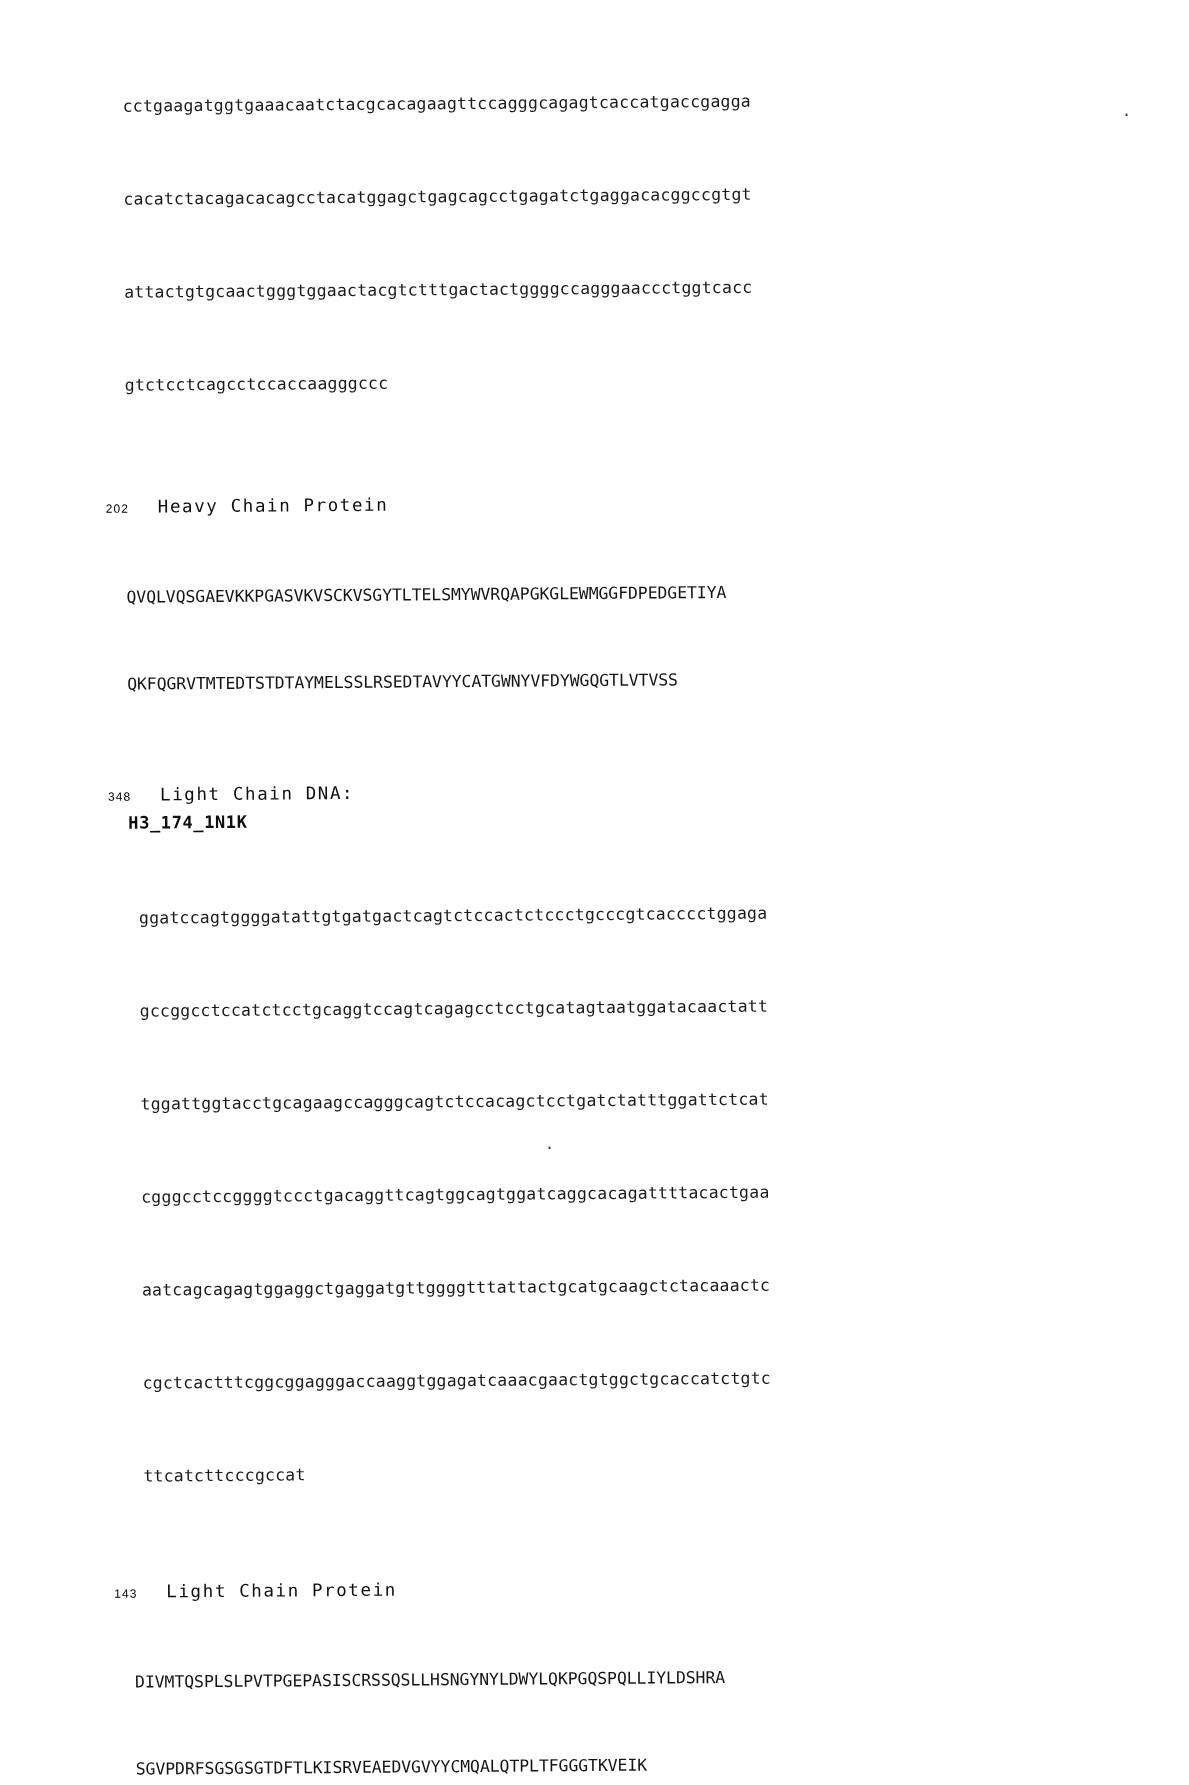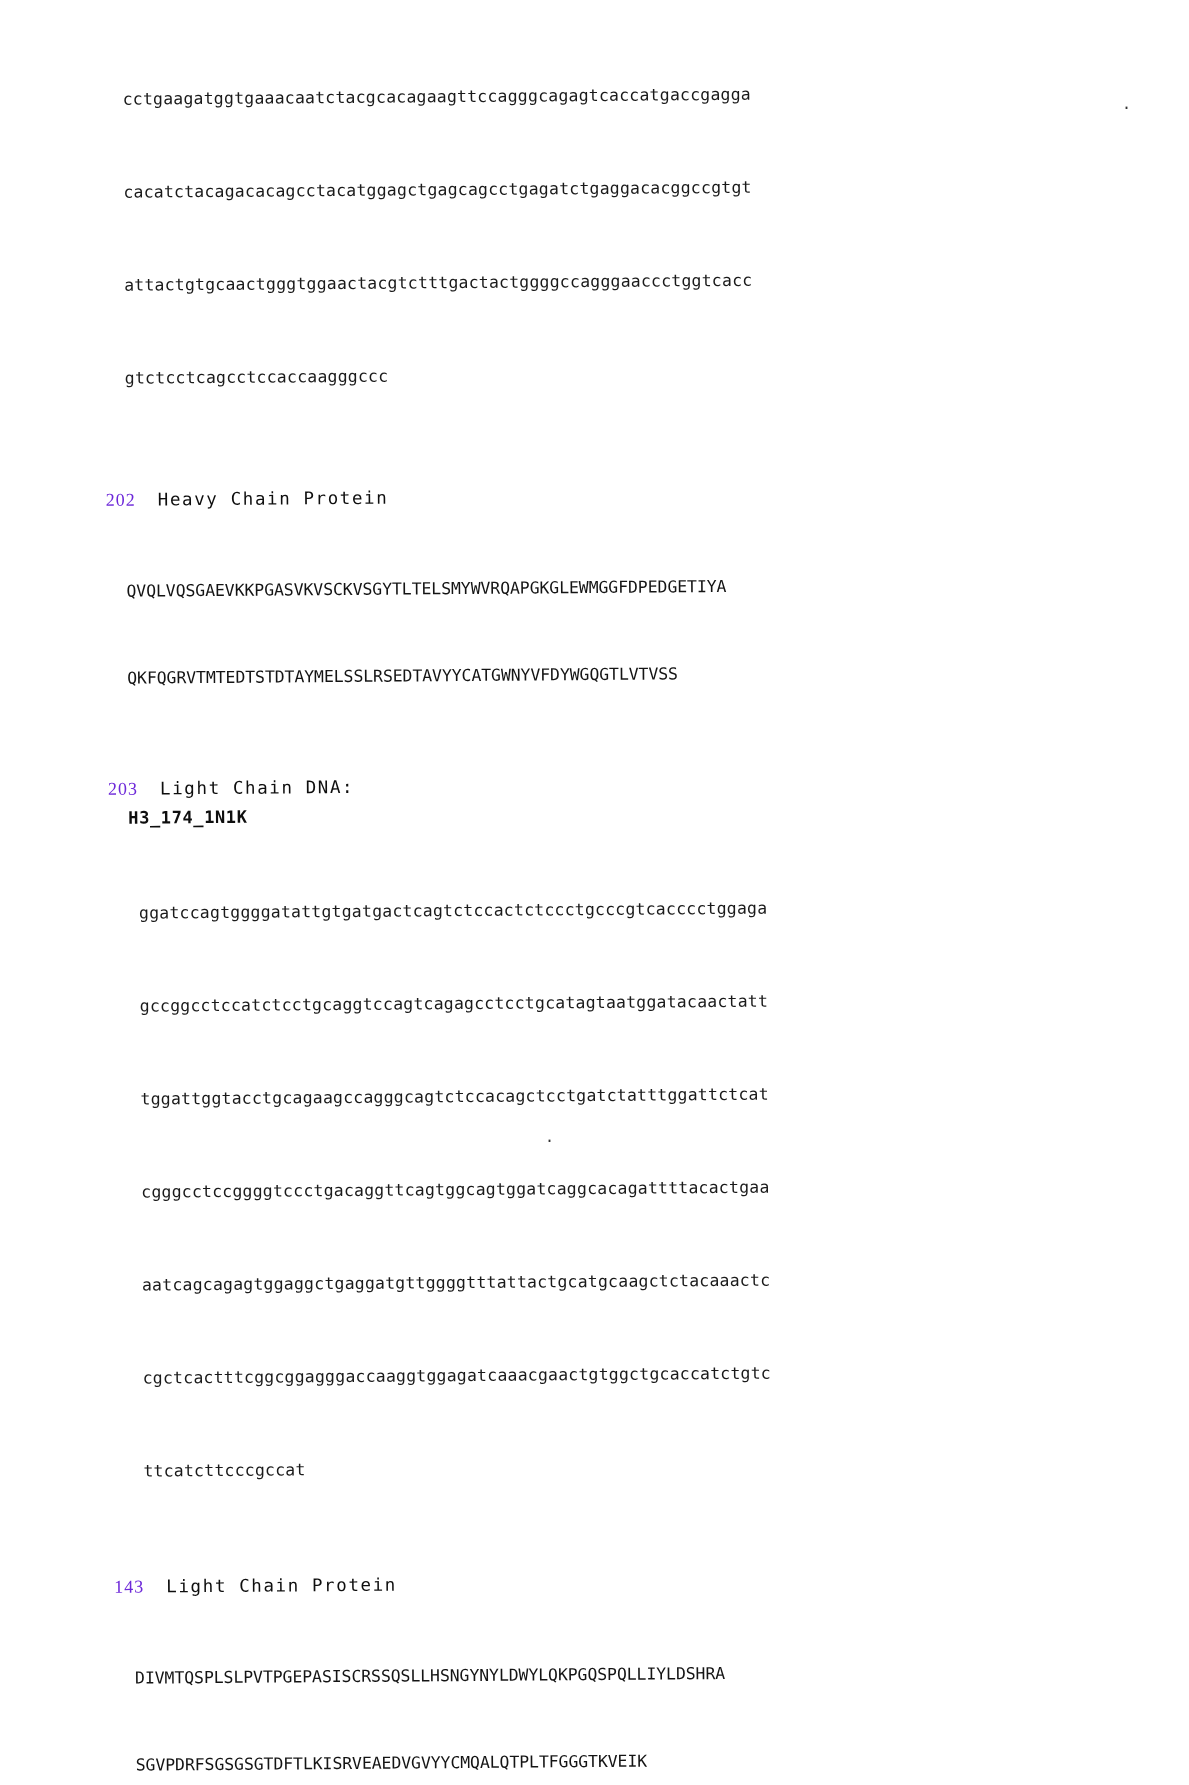--- a/index.html
+++ b/index.html
@@ -13,20 +13,21 @@
     font-family: "DejaVu Sans Mono", monospace;
     color: #111111;
     position: relative;
     overflow: hidden;
   }
   .page {
     position: absolute;
     inset: 0;
     padding: 18px 70px 0 60px;
     box-sizing: border-box;
+    margin-top: 7px;
   }
   
   .skew {
     transform: rotate(-0.45deg);
     transform-origin: 50% 0;
   }
 
   .seq-block {
     font-family: "DejaVu Sans Mono", monospace;
     font-size: 16.5px;
@@ -44,24 +45,24 @@
     white-space: pre-wrap;
     word-break: break-all;
     color: #141414;
   }
   .heading-row {
     display: flex;
     align-items: baseline;
     gap: 12px;
   }
   .num {
-    font-family: Liberation Serif, serif;
-    font-size: 18px;
+    font-family: Liberation Sans, sans-serif;
+    font-size: 12px;
     letter-spacing: 1px;
-    color: #6d28d9;
+    color: #000000;
     min-width: 40px;
   }
   .heading {
     font-family: "DejaVu Sans Mono", monospace;
     font-size: 17.5px;
     letter-spacing: 1.6px;
     color: #0e0e0e;
   }
   .subhead {
     font-family: "DejaVu Sans Mono", monospace;
@@ -111,21 +112,21 @@
       <div class="prot-block indent-2">
         <div>QVQLVQSGAEVKKPGASVKVSCKVSGYTLTELSMYWVRQAPGKGLEWMGGFDPEDGETIYA</div>
         <div>QKFQGRVTMTEDTSTDTAYMELSSLRSEDTAVYYCATGWNYVFDYWGQGTLVTVSS</div>
       </div>
     </div>
 
     <div class="sp-24"></div>
 
     <div class="section">
       <div class="heading-row indent-4">
-        <span class="num">203</span>
+        <span class="num">348</span>
         <span class="heading">Light Chain DNA:</span>
       </div>
       <div class="sp-8"></div>
       <div class="subhead indent-2">H3_174_1N1K</div>
       <div class="sp-8"></div>
       <div class="seq-block indent-3">
         <div>ggatccagtggggatattgtgatgactcagtctccactctccctgcccgtcacccctggaga</div>
         <div>gccggcctccatctcctgcaggtccagtcagagcctcctgcatagtaatggatacaactatt</div>
         <div>tggattggtacctgcagaagccagggcagtctccacagctcctgatctatttggattctcat</div>
         <div>cgggcctccggggtccctgacaggttcagtggcagtggatcaggcacagattttacactgaa</div>

